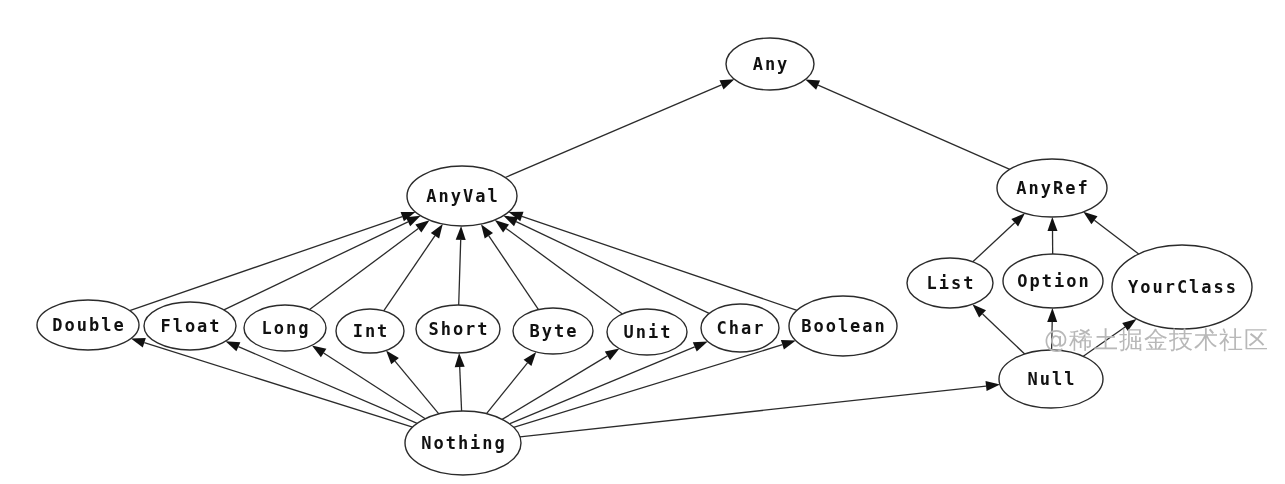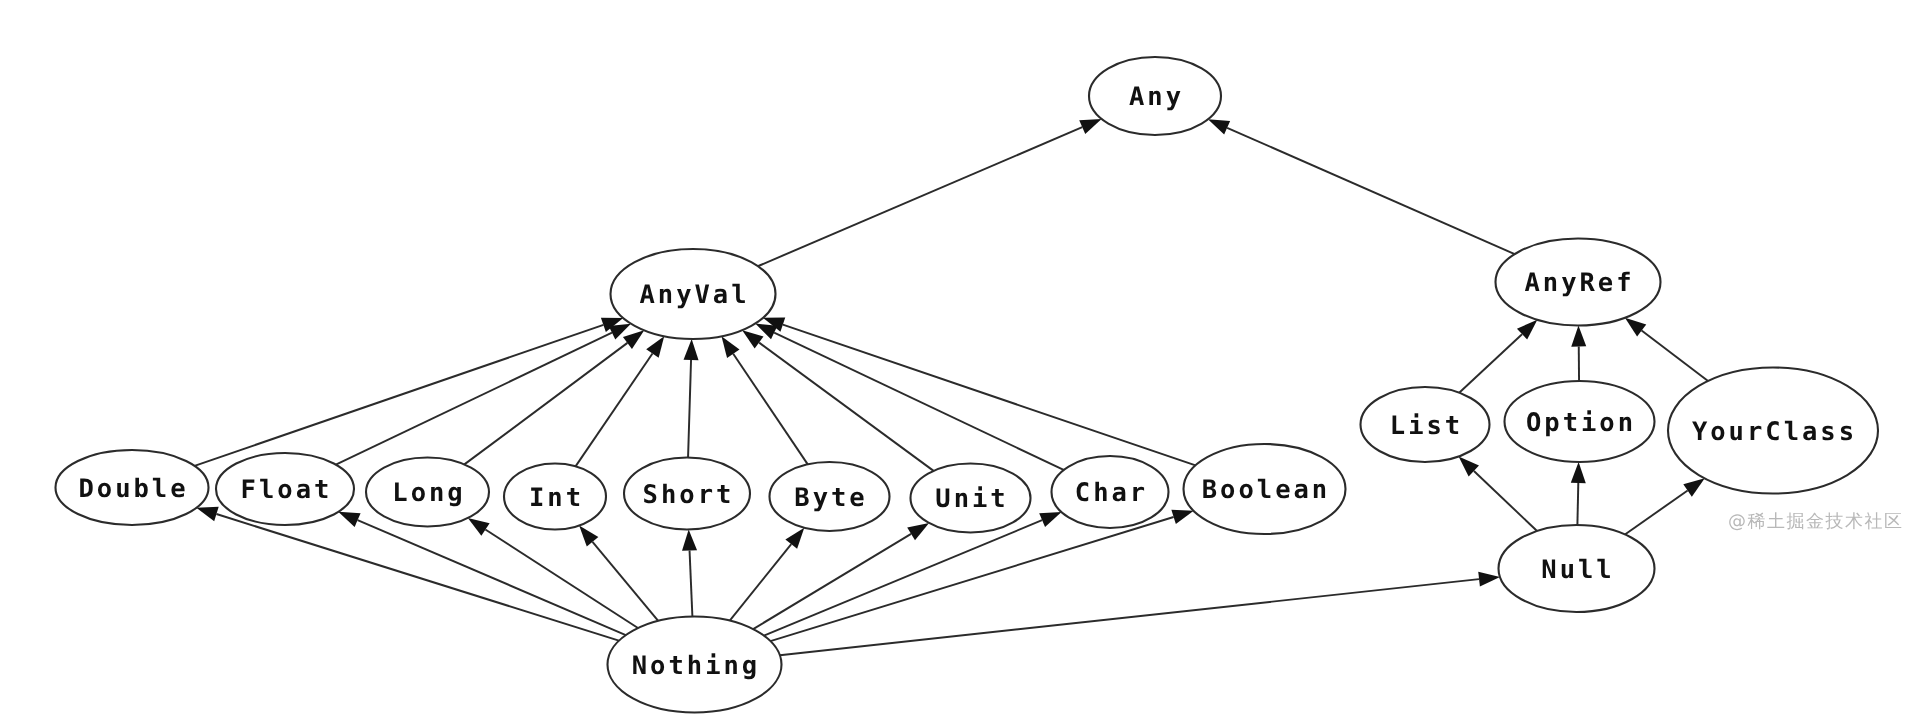--- a/index.html
+++ b/index.html
@@ -42,21 +42,21 @@
     font-weight: bold;
     font-size: 17px;
     letter-spacing: 2px;
     text-anchor: middle;
   }
   .watermark {
     position: absolute;
     right: 16px;
     bottom: 12px;
     font-family: "DejaVu Sans", "Liberation Sans", sans-serif;
-    font-size: 12px;
+    font-size: 24px;
     letter-spacing: 1px;
     user-select: none;
   }
 </style>
 </head>
 <body>
 
 <div class="canvas">
   <svg class="diagram" width="1285" height="484" viewBox="0 0 1285 484" xmlns="http://www.w3.org/2000/svg">
     <g id="edges-layer">

